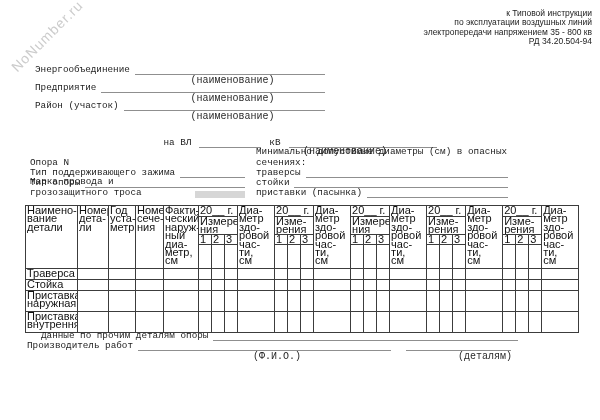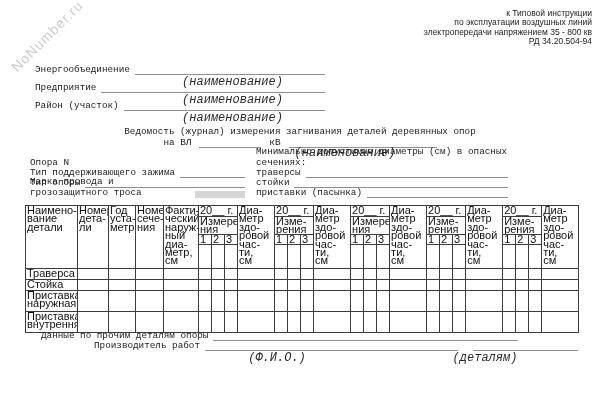--- a/index.html
+++ b/index.html
@@ -5,21 +5,21 @@
   html,body{margin:0;padding:0;background:#e8e8e8;}
   .page{position:relative;width:600px;height:420px;background:#ffffff;overflow:hidden;
         font-family:"Liberation Mono","DejaVu Sans Mono",monospace;color:#1c1c1c;}
   
   .watermark{position:absolute;left:-8px;top:28px;width:110px;text-align:center;
              transform:rotate(-45deg);font-family:"Liberation Sans",sans-serif;
              font-size:14px;color:#cccccc;letter-spacing:1px;}
   
   .doc-header{position:absolute;top:9px;right:8px;text-align:right;
               font-family:"Liberation Sans",sans-serif;font-size:8.5px;line-height:9.4px;color:#222;}
-  .cap{font-size:12px;color:#2a2a2a;font-style:italic;}
+  .cap{font-size:10px;color:#2a2a2a;}
   .ul{display:inline-block;border-bottom:1px solid #8f8f8f;height:8px;}
   
   .org{position:absolute;left:35px;top:65px;width:290px;}
   .org .row{display:flex;align-items:flex-end;height:10px;}
   .org .row .lbl{font-size:9.3px;white-space:nowrap;}
   .org .row .ul{flex:1;margin-left:5px;}
   .org .caprow{height:8px;margin-left:105px;width:185px;text-align:center;}
   
   .title1{position:absolute;left:0;top:126px;width:600px;text-align:center;font-size:9.3px;}
   .title2{position:absolute;left:0;top:137px;width:600px;display:flex;justify-content:center;align-items:flex-end;font-size:9.3px;}
@@ -37,21 +37,21 @@
   
   table.meas{position:absolute;left:25px;top:205px;width:553px;border-collapse:collapse;table-layout:fixed;
              font-family:"Liberation Sans",sans-serif;font-size:11px;line-height:8.4px;color:#111;}
   table.meas th,table.meas td{border:1px solid #3c3c3c;font-weight:normal;text-align:left;
              vertical-align:top;padding:0 1px;overflow:hidden;}
   .pre{white-space:pre-line;}
   
   .footer{position:absolute;left:27px;top:332px;width:551px;}
   .f1{display:flex;align-items:flex-end;height:9px;font-size:9.3px;margin-left:14px;}
   .f1 .ul{flex:1;margin-left:5px;max-width:305px;}
-  .f2{display:flex;align-items:flex-end;height:10px;font-size:9.3px;justify-content:flex-end;}
+  .f2{display:flex;align-items:flex-end;height:10px;font-size:9.3px;}
   .f2 .ul1{width:253px;margin-left:5px;}
   .f2 .sp{width:15px;}
   .f2 .ul2{width:105px;}
   .f3{position:relative;height:10px;}
   .f3 .fio{position:absolute;left:170px;width:160px;text-align:center;}
   .f3 .sign{position:absolute;left:378px;width:160px;text-align:center;}
 </style>
 </head>
 <body>
 
@@ -77,21 +77,20 @@
       <span class="ul"></span>
     </div>
     <div class="caprow cap">(наименование)</div>
     <div class="row">
       <span class="lbl">Район (участок)</span>
       <span class="ul"></span>
     </div>
     <div class="caprow cap">(наименование)</div>
   </div>
 
-  <div class="title1">Ведомость (журнал) измерения загнивания деталей деревянных опор</div>
   <div class="title2">
     <span>на ВЛ</span>
     <span class="ul ul1"></span>
     <span>кВ</span>
     <span class="ul ul2"></span>
   </div>
   <div class="title3 cap">(наименование)</div>
 
   <div class="info-left">
     <div class="row">Опора N</div>

